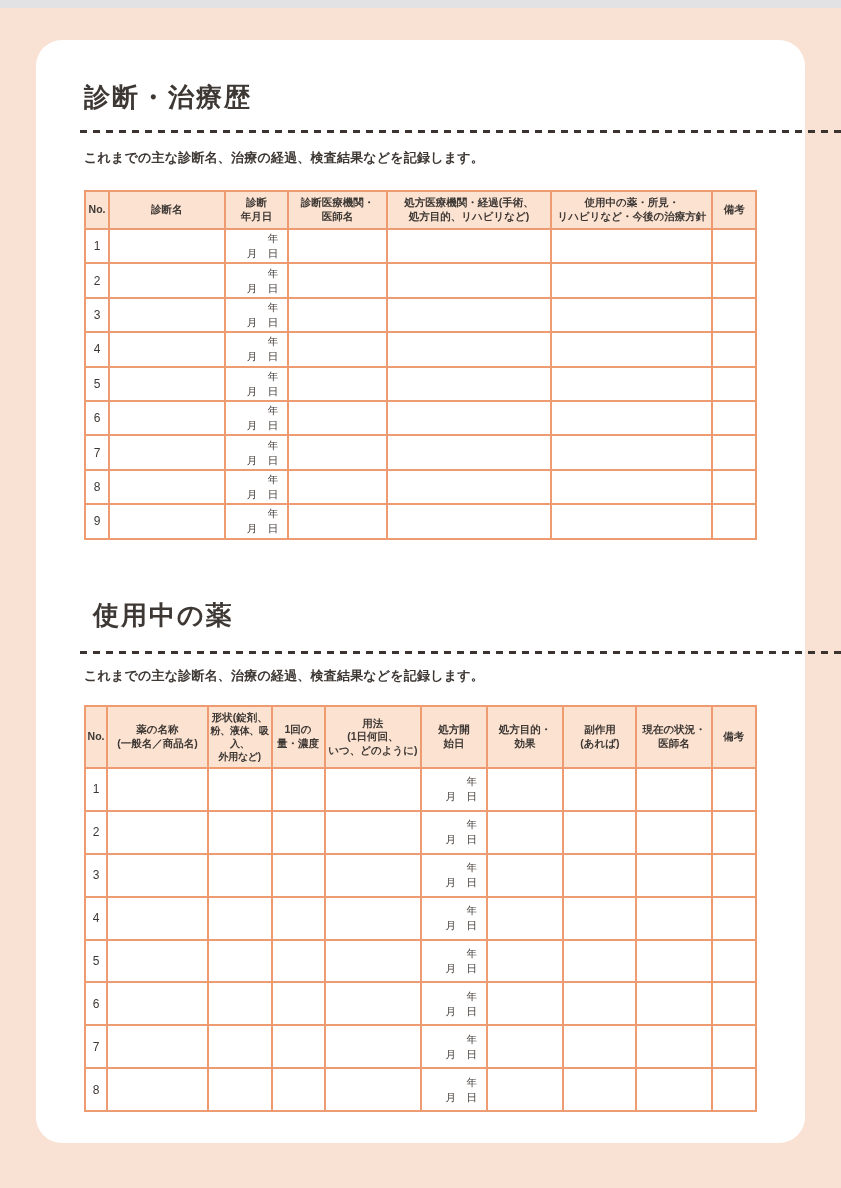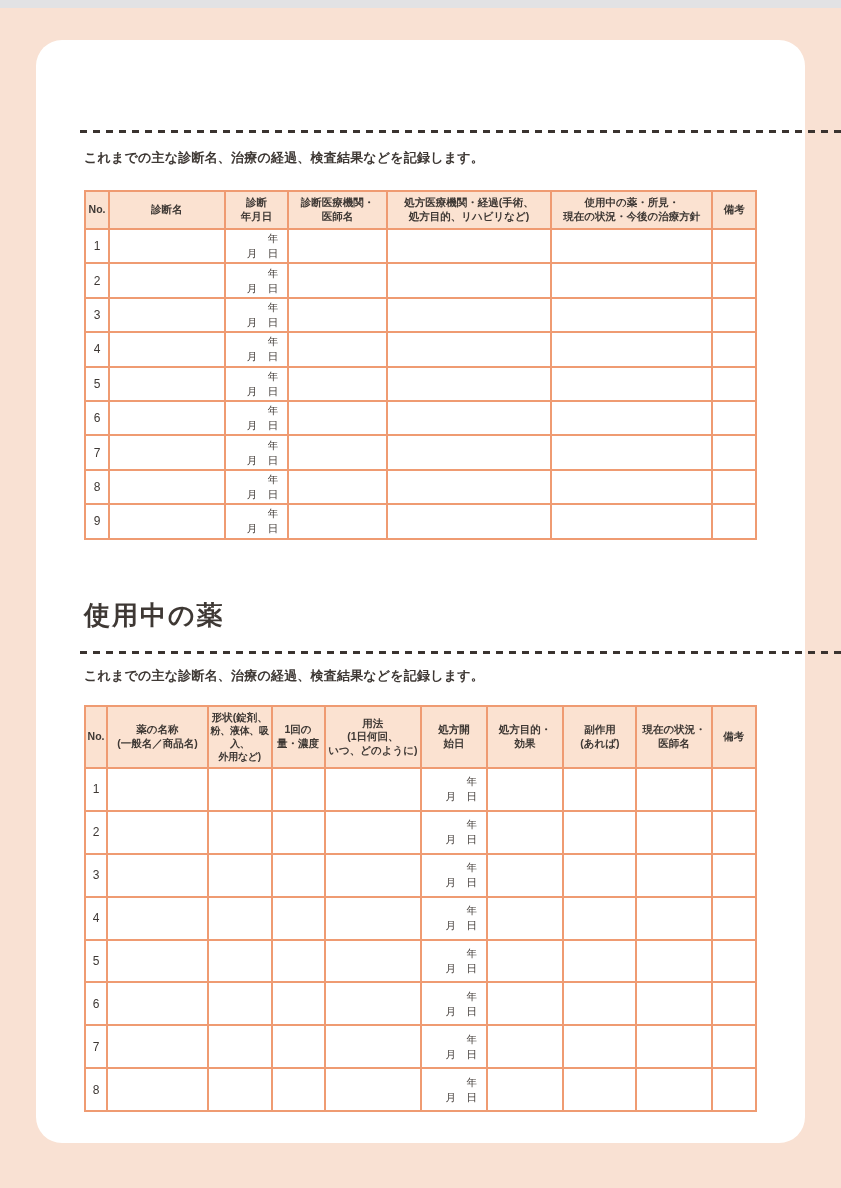--- a/index.html
+++ b/index.html
@@ -24,21 +24,21 @@
     background:var(--card-bg);
     border-radius:26px;
   }
   .section-title {
     position:absolute; left:84px;
     font-size:26px; font-weight:bold;
     letter-spacing:2px;
     color:var(--text);
   }
   #title-1 { top:80px; }
-  #title-2 { top:598px; }
+  #title-2 { top:598px;margin-left:9px; }
   .dash-line {
     position:absolute; left:80px; right:0; height:3px;
     background:repeating-linear-gradient(90deg, var(--dash) 0 7px, transparent 7px 13px);
   }
   #dash-1 { top:130px; }
   #dash-2 { top:651px; }
   .section-intro {
     position:absolute; left:84px;
     font-size:13px; font-weight:600;
     letter-spacing:0.2px;
@@ -88,20 +88,21 @@
     color:var(--text);
   }
 </style>
 </head>
 <body>
 
 <div id="page">
   <div id="top-strip"></div>
   <div id="card"></div>
 
+  <h1 id="title-1" class="section-title">診断・治療歴</h1>
   <div id="dash-1" class="dash-line"></div>
   <p id="intro-1" class="section-intro">これまでの主な診断名、治療の経過、検査結果などを記録します。</p>
   <table id="table-1" class="form-table">
       <colgroup>
         <col style="width: 3.6%;">
         <col style="width: 17.2%;">
         <col style="width: 9.5%;">
         <col style="width: 14.7%;">
         <col style="width: 24.5%;">
         <col style="width: 24%;">
@@ -122,21 +123,21 @@
           <th>
             <span class="hline">診断医療機関・</span>
             <span class="hline">医師名</span>
           </th>
           <th>
             <span class="hline">処方医療機関・経過(手術、</span>
             <span class="hline">処方目的、リハビリなど)</span>
           </th>
           <th>
             <span class="hline">使用中の薬・所見・</span>
-            <span class="hline">現在の状況・今後の治療方針</span>
+            <span class="hline">リハビリなど・今後の治療方針</span>
           </th>
           <th>
             <span class="hline">備考</span>
           </th>
         </tr>
       </thead>
       <tbody>
         <tr>
           <td class="row-num">1</td>
           <td></td>

